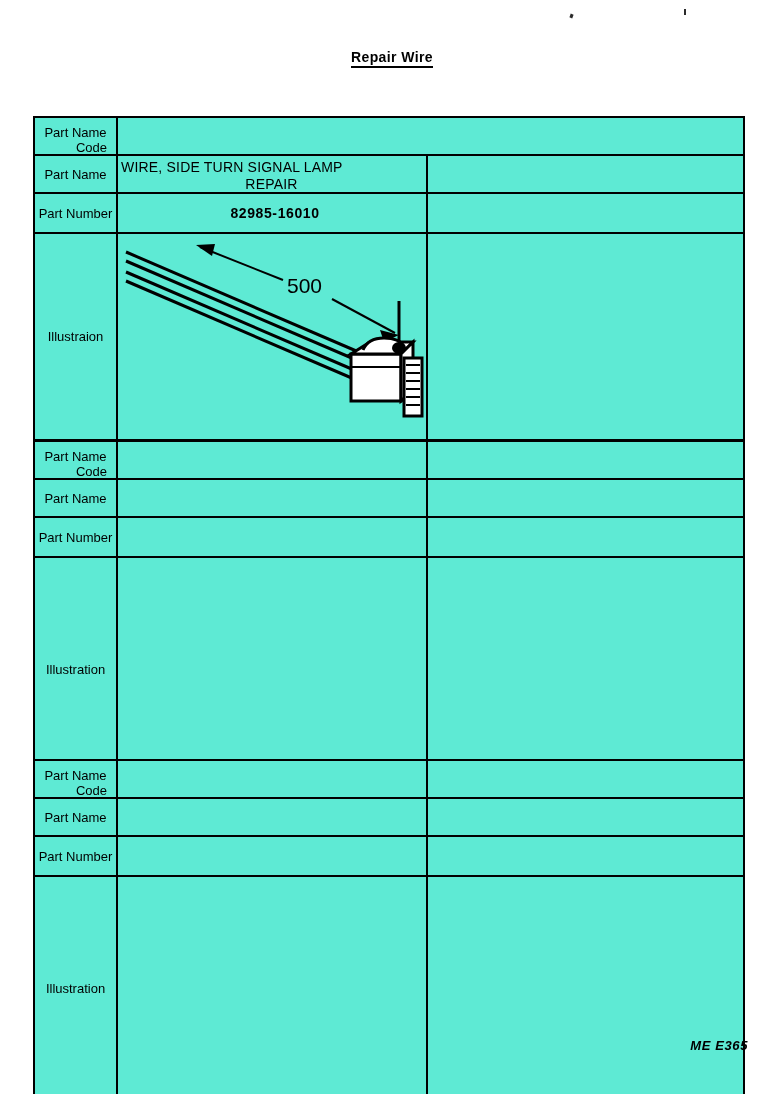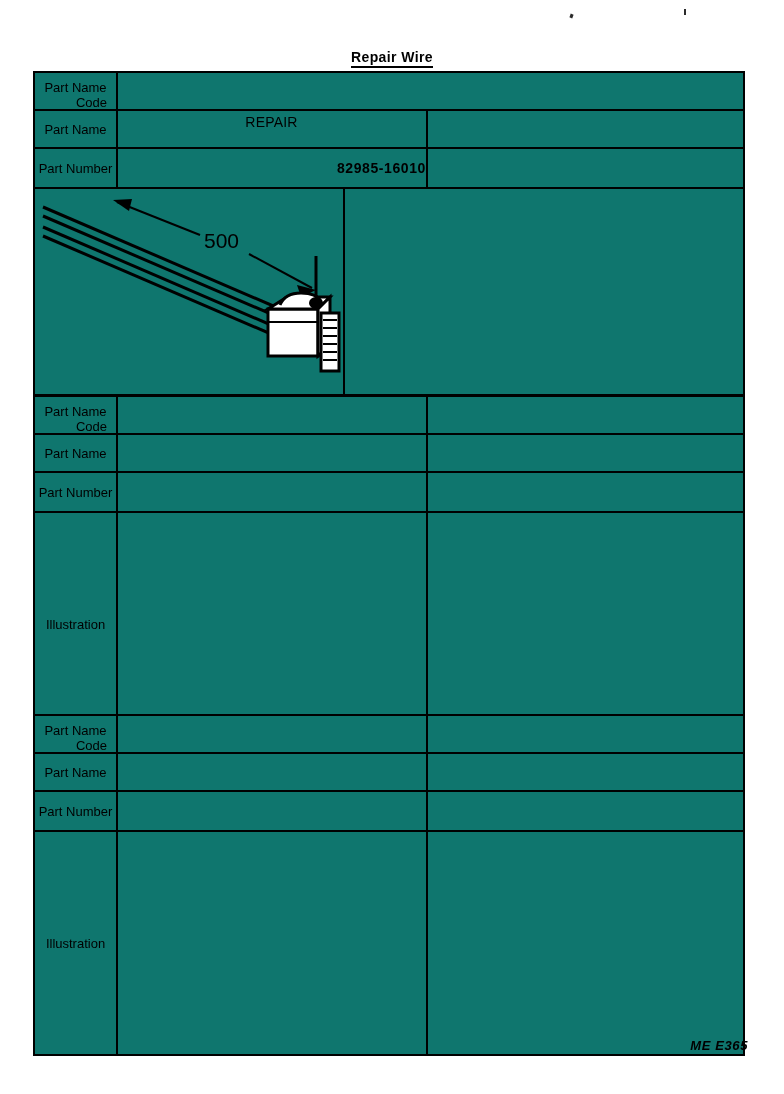--- a/index.html
+++ b/index.html
@@ -47,21 +47,22 @@
     line-height: 16px;
   }
 
   
   .tbl {
     position: absolute;
     left: 33px;
     width: 712px;
     border: 2px solid #000;
     box-sizing: border-box;
-    background: #0f766e;
+    background: #5eead4;
+    margin-top: 45px;
   }
   .tbl .row {
     display: flex;
     box-sizing: border-box;
     border-bottom: 2px solid #000;
   }
   .tbl .row.last {
     border-bottom: none;
   }
   .cell-label {
@@ -123,21 +124,21 @@
     line-height: 17px;
     letter-spacing: 0.2px;
   }
   .val-name .line1 { display: block; text-align: left; }
   .val-name .line2 { display: block; text-align: center; }
   .val-num {
     position: absolute;
     left: 0; right: 0;
     top: 50%;
     transform: translateY(-50%);
-    text-align: right;
+    text-align: center;
     font-size: 14px;
     font-weight: bold;
     letter-spacing: 0.6px;
     padding-left: 6px;
     box-sizing: border-box;
   }
 
   
   .illus {
     position: absolute;
@@ -177,35 +178,37 @@
         <span>Part Name</span>
         <span class="l2">Code</span>
       </div>
       <div class="cell-right"></div>
     </div>
 
     <div class="row row-name">
       <div class="cell-label">Part Name</div>
       <div class="cell-mid">
         <div class="val-name">
+          <span class="line1">WIRE, SIDE TURN SIGNAL LAMP</span>
           <span class="line2">REPAIR</span>
         </div>
       </div>
       <div class="cell-right"></div>
     </div>
 
     <div class="row row-num">
       <div class="cell-label">Part Number</div>
       <div class="cell-mid">
         <div class="val-num">82985-16010</div>
       </div>
       <div class="cell-right"></div>
     </div>
 
     <div class="row row-ill last">
+      <div class="cell-label">Illustraion</div>
       <div class="cell-mid">
         <svg class="illus" viewBox="0 0 310 205">
 
           <line x1="8" y1="18" x2="243" y2="119" stroke="#000" stroke-width="3"></line>
           <line x1="8" y1="27" x2="243" y2="128" stroke="#000" stroke-width="3"></line>
 
           <line x1="8" y1="38" x2="243" y2="139" stroke="#000" stroke-width="3"></line>
           <line x1="8" y1="47" x2="243" y2="148" stroke="#000" stroke-width="3"></line>
 
           <line x1="82" y1="13" x2="165" y2="46" stroke="#000" stroke-width="2"></line>

